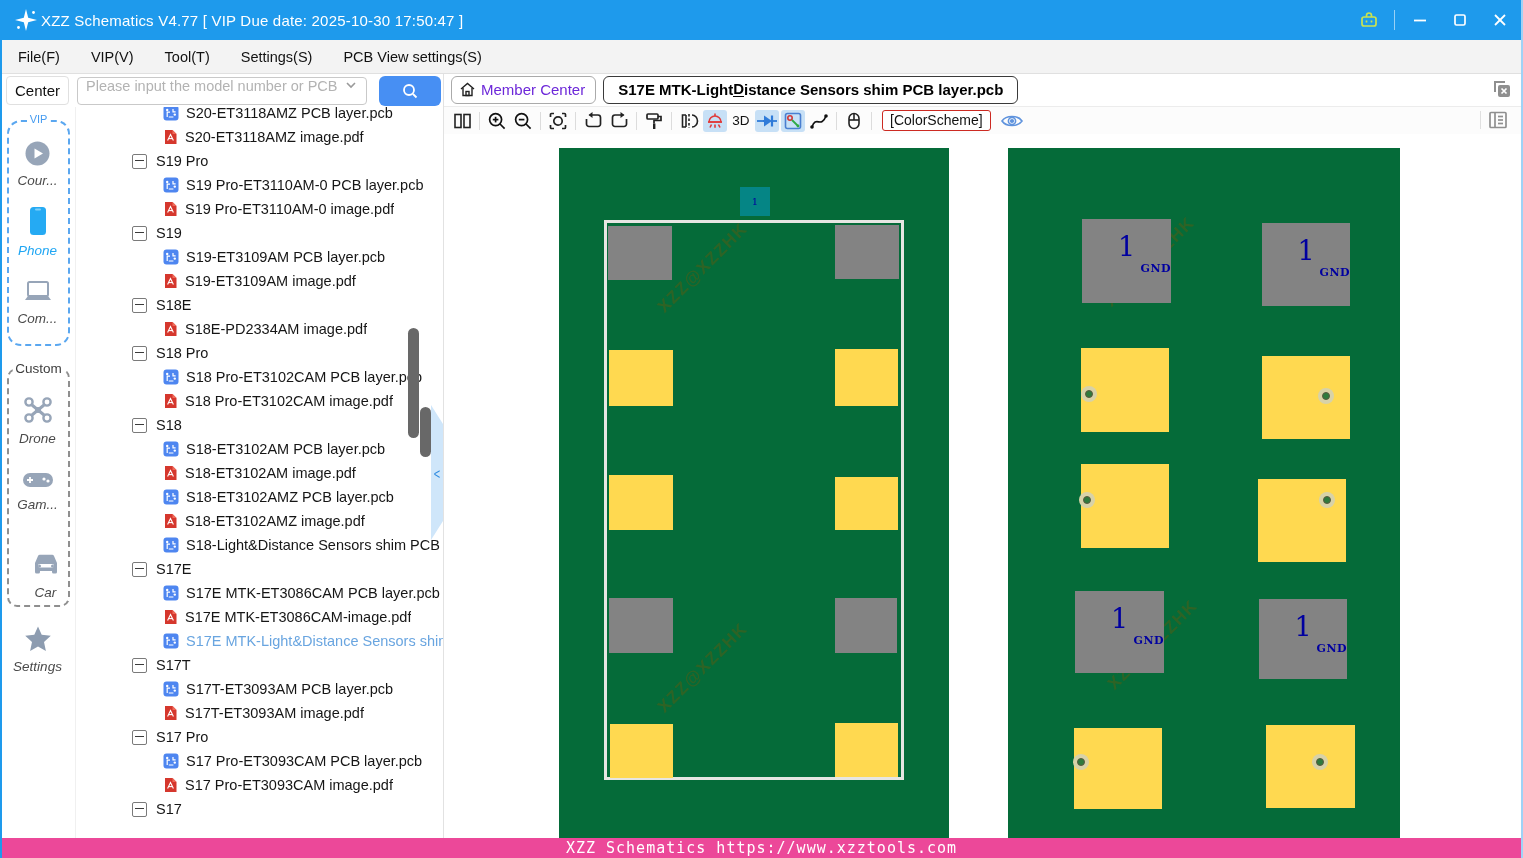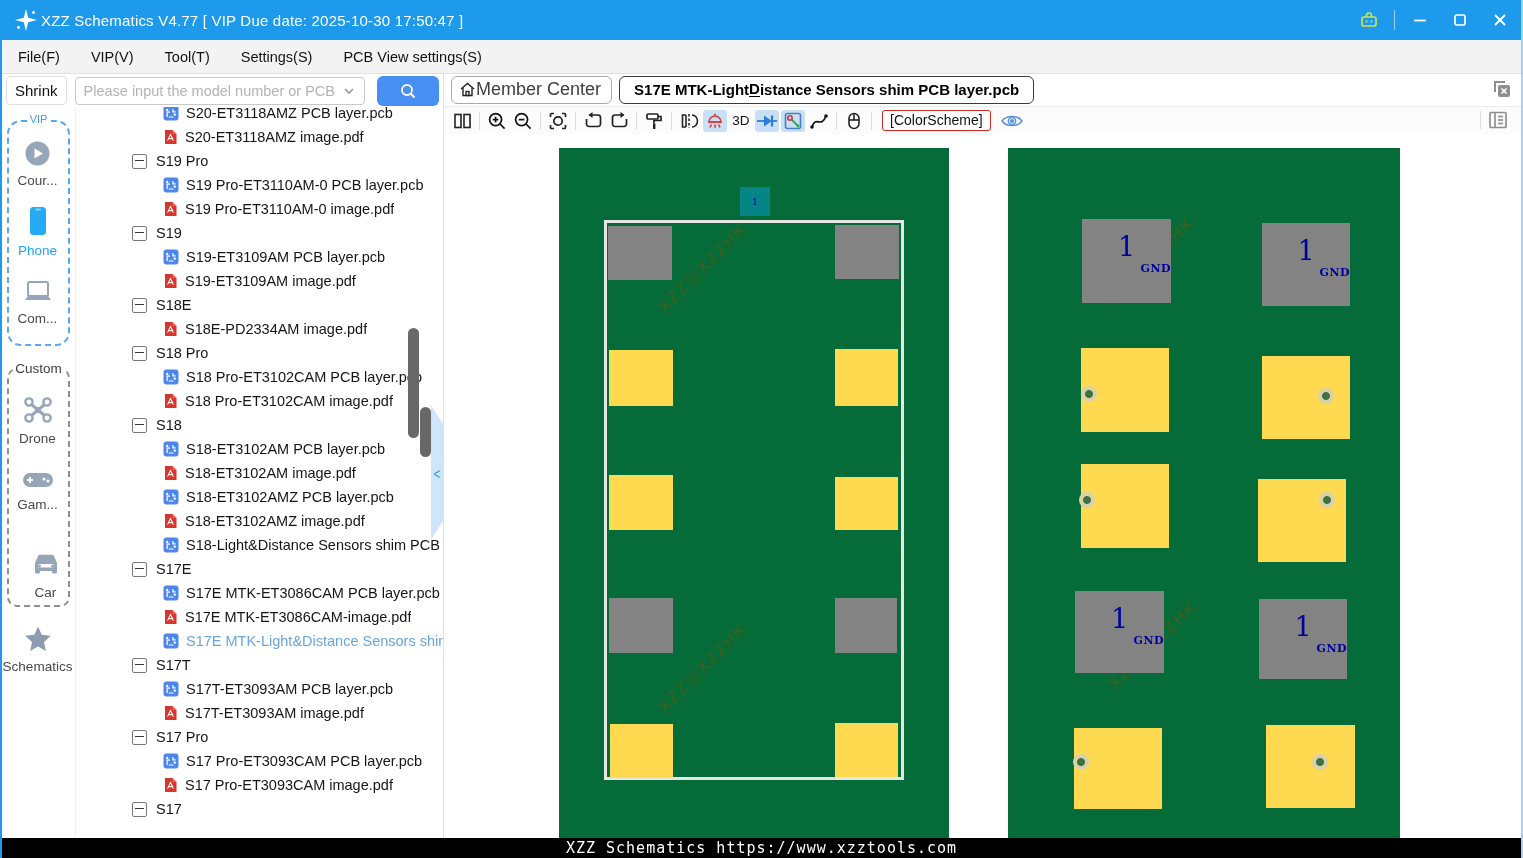--- a/index.html
+++ b/index.html
@@ -22,35 +22,35 @@
   
   .menubar{position:absolute;top:40px;left:0;right:0;height:33px;background:#f3f3f3;border-bottom:1px solid #e0e0e0;
            display:flex;align-items:center;gap:31px;padding-left:18px;font-size:14.5px;color:#111;z-index:30;}
   .menubar span{cursor:default;}
 
   
   .searchrow{position:absolute;top:74px;left:0;width:443px;height:33px;background:#fff;display:flex;align-items:center;}
   .shrink-btn{margin-left:6px;height:27px;padding:0 8px;border:1px solid #e0e0e0;border-radius:4px;background:#fff;
               font-size:15px;color:#111;display:flex;align-items:center;}
   .model-input{margin-left:8px;width:290px;height:28px;border:1px solid #c9c9c9;border-radius:4px;display:flex;
-               align-items:center;padding:0 8px;box-sizing:border-box;color:#b3b3b3;font-size:14.5px;background:#fff;}
+               align-items:flex-start;padding:0 8px;box-sizing:border-box;color:#b3b3b3;font-size:14.5px;background:#fff;}
   .model-input .ph{flex:1;overflow:hidden;white-space:nowrap;}
   .search-btn{margin-left:12px;width:62px;height:30px;background:#478ff3;border-radius:6px;display:flex;
               align-items:center;justify-content:center;}
 
   
   .sidebar{position:absolute;top:107px;left:0;width:75px;bottom:20px;background:#fff;border-right:1px solid #f0f0f0;z-index:5;}
   .vgroup{position:absolute;left:7px;width:59px;border-radius:14px;}
   .vgroup .legend{position:absolute;top:-9px;left:50%;transform:translateX(-50%);background:#fff;padding:0 3px;font-size:11px;}
   .vip-box{top:13px;height:222px;border:2px dashed #5aa7f0;}
   .vip-box .legend{color:#459bf0;}
   .custom-box{top:261px;height:235px;border:2px dashed #8f8f8f;border-radius:10px;}
   .custom-box .legend{color:#3d3d3d;font-size:13.5px;}
   .side-item{position:absolute;left:0;width:75px;text-align:center;cursor:pointer;}
-  .side-item .lbl{display:block;font-size:13.5px;color:#4a4a4a;margin-top:2px;white-space:nowrap;}
+  .side-item .lbl{display:block;font-size:13.5px;color:#4a4a4a;margin-top:2px;white-space:nowrap;font-style:italic;}
   .side-item.active .lbl{color:#1fa6f3;}
 
   
   .tree{position:absolute;top:107px;left:75px;width:368px;bottom:20px;overflow:hidden;background:#fff;}
   .tree-inner{position:absolute;top:-6px;left:0;right:0;}
   .trow{height:24px;display:flex;align-items:center;white-space:nowrap;font-size:14.5px;color:#161616;cursor:pointer;}
   .trow.group{padding-left:57px;}
   .trow.file{padding-left:88px;}
   .trow .glyph{flex:0 0 auto;display:flex;align-items:center;}
   .trow .txt{margin-left:7px;overflow:hidden;}
@@ -64,21 +64,21 @@
                    clip-path:polygon(0 0,100% 14%,100% 86%,0 100%);display:flex;align-items:center;justify-content:center;}
   .collapse-handle span{color:#2e8be0;font-size:11px;transform:scaleY(1.4);}
 
   .vsep{position:absolute;left:443px;top:73px;bottom:20px;width:1px;background:#e2e2e2;z-index:6;}
   .hsep-left{position:absolute;left:0;top:107px;width:443px;height:1px;background:#ececec;}
 
   
   .mainheader{position:absolute;top:74px;left:444px;right:0;height:31px;background:#fff;display:flex;align-items:center;}
   .member-btn{margin-left:7px;height:26px;border:1px solid #aaa;border-radius:6px;display:flex;align-items:center;
               padding:0 10px 0 7px;background:#fff;}
-  .member-btn .mlabel{color:#404040;font-size:18px;}
+  .member-btn .mlabel{color:#6d28d9;font-size:15px;margin-left:5px;}
   .doc-tab{margin-left:7px;height:26px;border:1.5px solid #3a3a3a;border-radius:6px;display:flex;align-items:center;
            padding:0 14px;font-size:15px;font-weight:bold;color:#000;background:#fff;}
   .doc-tab .accel{border-bottom:1.6px solid #000;line-height:0.95;}
   .closeall{position:absolute;right:10px;top:4px;cursor:pointer;}
 
   
   .toolbar{position:absolute;top:106px;left:444px;right:0;height:27px;background:#fcfcfc;border-top:1px solid #ececec;
            border-bottom:1px solid #e6e6e6;display:flex;align-items:center;padding-left:5px;}
   .tb{width:24px;height:22px;display:flex;align-items:center;justify-content:center;border-radius:3px;cursor:pointer;margin:0 1px;}
   .tb.selected{background:#c7e0f6;}
@@ -99,21 +99,21 @@
   .pad .p1{display:block;text-align:center;color:#0000a0;font-family:"DejaVu Serif",serif;font-size:27px;line-height:1;margin-top:14px;}
   .pad .p2{display:block;text-align:right;color:#0000a0;font-family:"DejaVu Serif",serif;font-size:11px;font-weight:bold;margin-top:2px;letter-spacing:.5px;}
   .via{position:absolute;width:16px;height:16px;border-radius:50%;background:#d8d2a8;}
   .via::after{content:"";position:absolute;left:4px;top:4px;width:8px;height:8px;border-radius:50%;background:#2f7a3d;border:1px solid #5a5a40;box-sizing:border-box;}
   .marker{position:absolute;background:#058585;display:flex;align-items:center;justify-content:center;
           color:#00009f;font-family:"DejaVu Serif",serif;font-size:10px;}
   .wmark{position:absolute;transform:translate(-50%,-50%) rotate(-45deg);color:rgba(72,96,26,.62);
          font-size:17px;letter-spacing:1.5px;white-space:nowrap;font-weight:bold;}
 
   
-  .statusbar{position:absolute;left:0;right:0;bottom:0;height:20px;background:#000000;color:#fff;z-index:45;
+  .statusbar{position:absolute;left:0;right:0;bottom:0;height:20px;background:#ec4899;color:#fff;z-index:45;
              display:flex;align-items:center;justify-content:center;font-family:"DejaVu Sans Mono",monospace;font-size:15px;letter-spacing:1px;}
 </style>
 </head>
 <body>
 
 <div class="window">
   <div class="edge-l"></div>
   <div class="edge-r"></div>
 
   <div class="titlebar">
@@ -153,21 +153,21 @@
 
   <div class="menubar" id="menubar">
       <span>File(F)</span>
       <span>VIP(V)</span>
       <span>Tool(T)</span>
       <span>Settings(S)</span>
       <span>PCB View settings(S)</span>
     </div>
 
   <div class="searchrow">
-    <div class="shrink-btn">Shrink</div>
+    <div class="shrink-btn">Center</div>
     <div class="model-input">
       <span class="ph">Please input the model number or PCB</span>
       <svg width="14" height="14" viewBox="0 0 14 14" fill="none" stroke="#9a9a9a" stroke-width="1.6">
           <path d="M3 5 L7 9 L11 5"></path>
         </svg>
     </div>
     <div class="search-btn">
       <svg width="18" height="18" viewBox="0 0 18 18" fill="none" stroke="#fff" stroke-width="1.8">
         <circle cx="8" cy="8" r="5"></circle>
           <line x1="12" y1="12" x2="15.5" y2="15.5"></line>
@@ -233,21 +233,21 @@
         <circle cx="10.5" cy="15" r="1.5" fill="#97a5b8"></circle>
           <circle cx="23.5" cy="15" r="1.5" fill="#97a5b8"></circle>
       </svg>
       <span class="lbl">Car</span>
     </div>
 
     <div class="side-item" style="top:518px;">
       <svg width="30" height="28" viewBox="0 0 30 28">
         <path d="M15 1.5 L18.7 9.8 L27.8 10.8 L21 17 L22.9 26 L15 21.4 L7.1 26 L9 17 L2.2 10.8 L11.3 9.8 Z" fill="#8d9cb0"></path>
       </svg>
-      <span class="lbl">Schematics</span>
+      <span class="lbl">Settings</span>
     </div>
   </div>
 
   <div class="tree">
     <div class="tree-inner" id="tree-inner">
         <div class="trow file">
           <span class="glyph">
             <svg width="16" height="16" viewBox="0 0 16 16">
   <rect x="0.5" y="0.5" width="15" height="15" rx="3" fill="#4e86f0"></rect>
   <path d="M4.2 12 V7.2 H7 M10 4 V6.8 H12.6 M5.8 12 H10.4" stroke="#fff" stroke-width="1.2" fill="none"></path>

